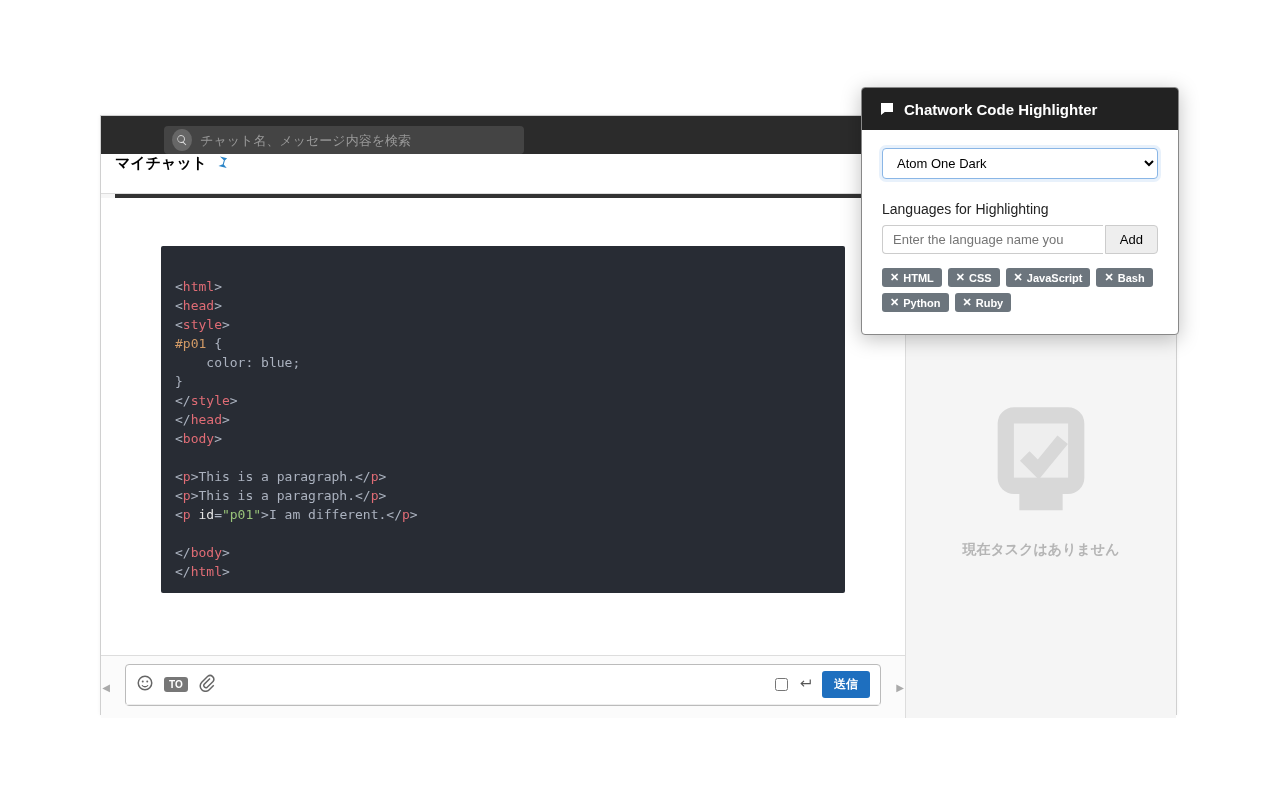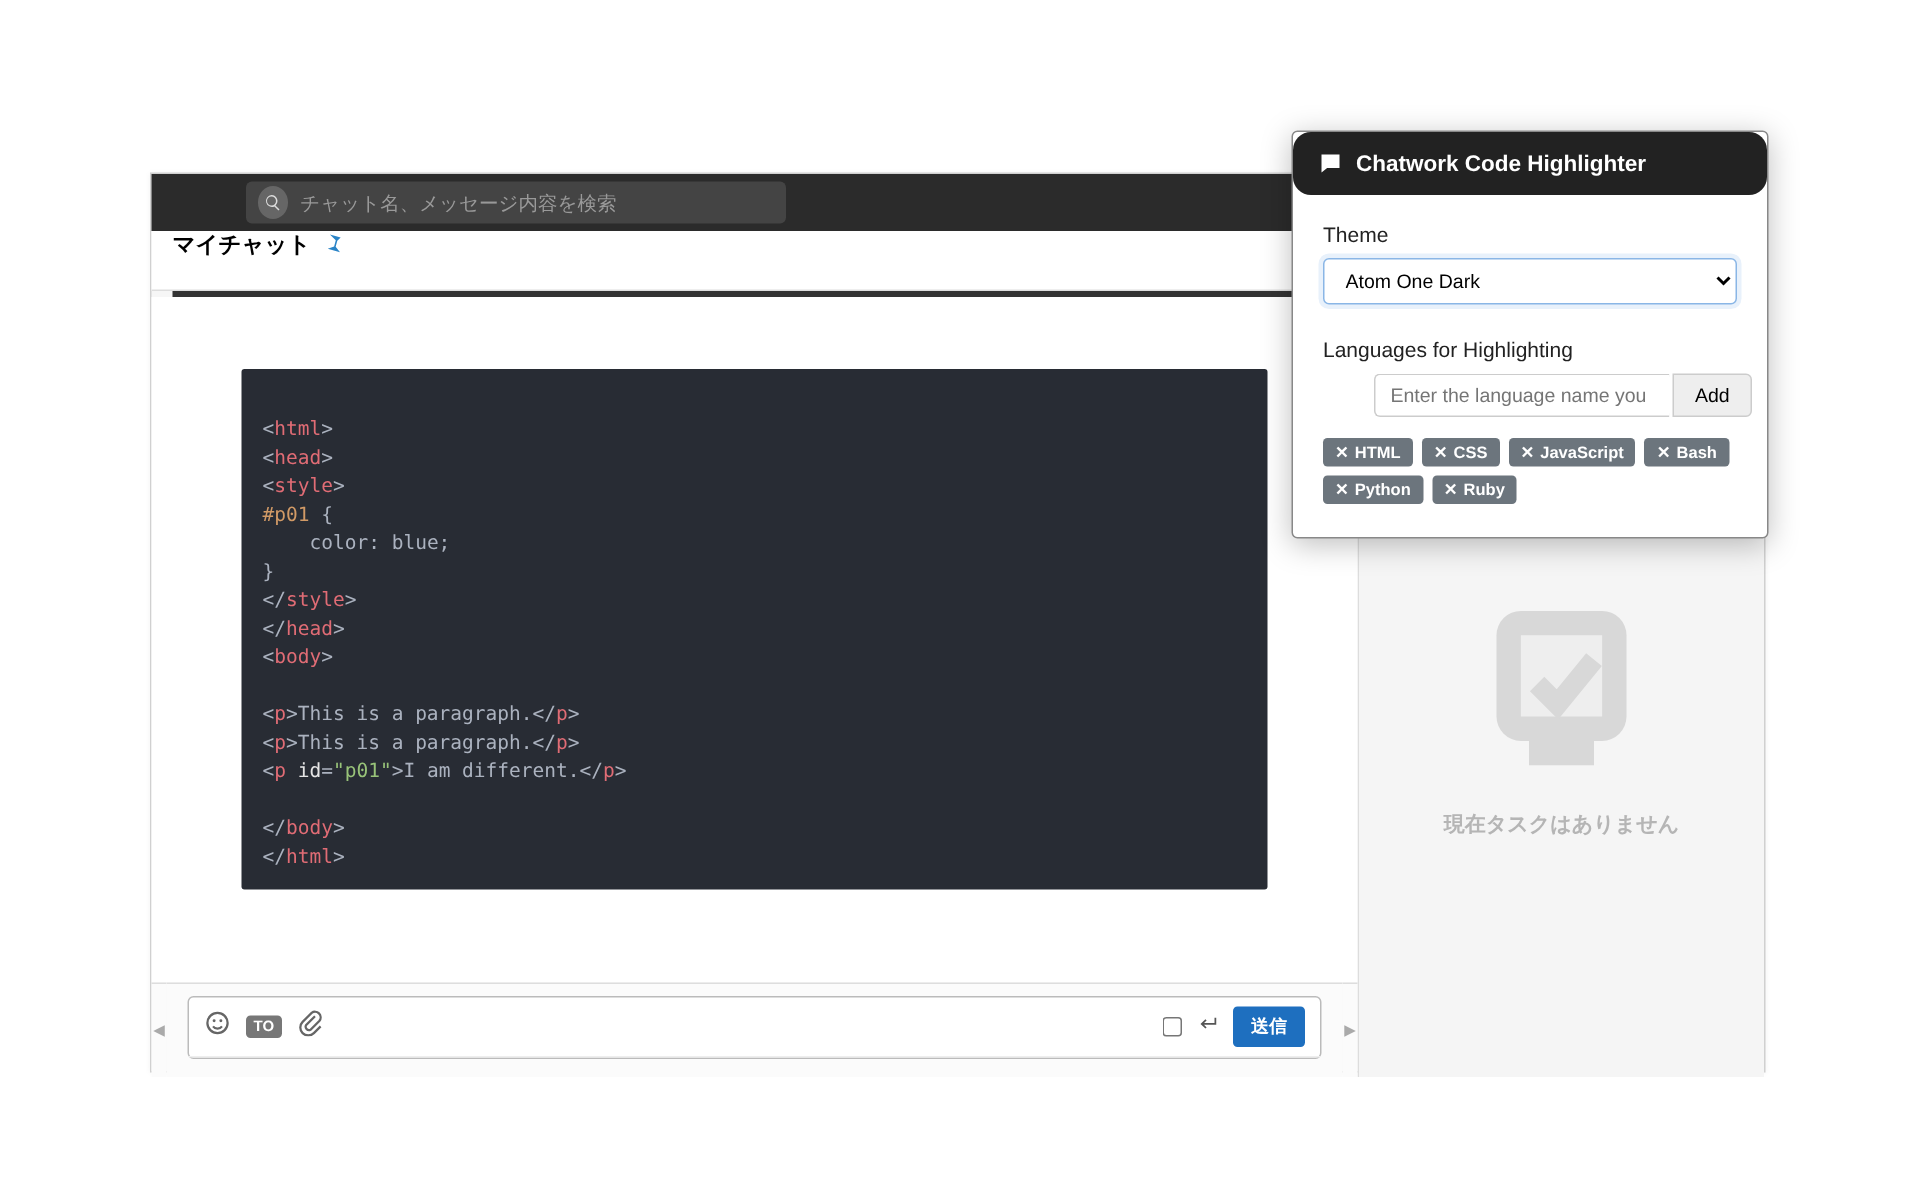--- a/index.html
+++ b/index.html
@@ -1,20 +1,20 @@
 <!DOCTYPE html>
 <html><head>
 <meta charset="utf-8">
 <style>
 * { margin: 0; padding: 0; box-sizing: border-box; }
 body { font-family: -apple-system, "Helvetica Neue", "Hiragino Kaku Gothic ProN", Arial, sans-serif; background: #fff; width: 1280px; height: 800px; position: relative; overflow: hidden; }
 
 .app { position: absolute; top: 115px; left: 100px; width: 1077px; height: 600px; border: 1px solid #d0d0d0; background: #f6f6f6; box-shadow: 0 0 4px rgba(0,0,0,.05); }
 
-.topbar { height: 38px; background: #2b2b2b; display: flex; align-items: center; padding: 0 8px; }
+.topbar { height: 38px; background: #2b2b2b; display: flex; align-items: flex-end; padding: 0 8px; }
 .searchwrap { background: #444; border-radius: 4px; height: 28px; display: flex; align-items: center; padding: 0 8px; width: 360px; margin-left: 55px;}
 .searchwrap .sicon { width: 22px; height: 22px; border-radius: 50%; background: #666; display:flex; align-items:center; justify-content:center; }
 .sicon svg { width: 12px; height: 12px; fill:#ddd;}
 .searchwrap input { background: transparent; border: 0; color: #ddd; margin-left: 8px; font-size: 13px; width: 100%; outline: none; }
 .searchwrap input::placeholder { color: #999; }
 .topright { margin-left: auto; display: flex; align-items: center; gap: 24px; padding-right: 16px;}
 .topicon { color: #eee; position: relative; }
 .topicon svg { width: 24px; height: 24px; fill: #eee; }
 .badge { position: absolute; top: -6px; right: -8px; background: #e6463d; color: #fff; font-size: 10px; border-radius: 8px; padding: 1px 5px; font-weight:bold;}
 
@@ -50,27 +50,27 @@
 
 .rightcol { width: 270px; background:#f5f5f5; display:flex; flex-direction:column;}
 .task-filter { padding:8px 12px; font-size:12px; color:#333; display:flex; align-items:center; gap:6px;}
 .task-filter input{width:14px;height:14px; accent-color:#2a84c7;}
 .empty-task { flex:1; display:flex; flex-direction:column; align-items:center; justify-content:center; color:#aaa; background:#f5f5f5;}
 .empty-task svg{width:130px;height:130px;fill:#d8d8d8;margin-bottom:20px;}
 .empty-task span{font-size:14px; font-weight:bold; color:#b5b5b5;text-align:right;}
 
 
 .ext { position:absolute; top:87px; left:861px; width:318px; background:#fff; border:1px solid #888; border-radius:4px; box-shadow:0 4px 20px rgba(0,0,0,.25); overflow:hidden;}
-.ext-head { background:#222; color:#fff; padding:12px 16px; font-size:15px; font-weight:bold; display:flex; align-items:center; gap:8px;border-radius:12px;}
+.ext-head { background:#222; color:#fff; padding:12px 16px; font-size:15px; font-weight:bold; display:flex; align-items:center; gap:8px;}
 .ext-head svg{width:18px;height:18px;fill:#fff;}
 .ext-body { padding: 18px 20px 22px;}
 .ext-label { font-size:14px; margin-bottom:8px; color:#222; font-weight:500;}
 .ext-select { width:100%; padding:6px 10px; border:1px solid #8ab6e6; border-radius:4px; font-size:13px; background:#fff; box-shadow:0 0 0 3px rgba(100,160,230,.15); }
 .sec2{margin-top:22px;}
-.lang-row{display:flex; gap:2px; margin-top:8px;margin-left:34px;}
+.lang-row{display:flex; gap:2px; margin-top:8px;}
 .lang-input{flex:1; padding:6px 10px; border:1px solid #ccc; border-right:0; border-radius:4px 0 0 4px; font-size:13px;}
 .lang-add{padding:6px 14px; border:1px solid #ccc; background:#eee; border-radius:0 4px 4px 0; font-size:13px; cursor:pointer;}
 .tags{margin-top:14px; display:flex; flex-wrap:wrap; gap:6px;}
 .tag{background:#6c757d; color:#fff; font-size:11px; padding:3px 8px; border-radius:3px; display:flex; align-items:center; gap:4px; font-weight:bold;}
 .tag .x{font-size:11px;}
 </style>
 </head>
 <body>
 
 <div class="app">
@@ -178,21 +178,20 @@
 </div>
 
 <div class="ext">
   <div class="ext-head">
     <svg viewBox="0 0 24 24">
         <path d="M4 4h16v12H9l-5 4z"></path>
       </svg>
     <span>Chatwork Code Highlighter</span>
   </div>
   <div class="ext-body">
-    <div class="ext-label">Theme</div>
     <select class="ext-select">
       <option>Atom One Dark</option>
     </select>
     <div class="sec2">
       <div class="ext-label">Languages for Highlighting</div>
       <div class="lang-row">
         <input class="lang-input" placeholder="Enter the language name you" style="">
         <button class="lang-add">Add</button>
       </div>
       <div class="tags" id="tags">

